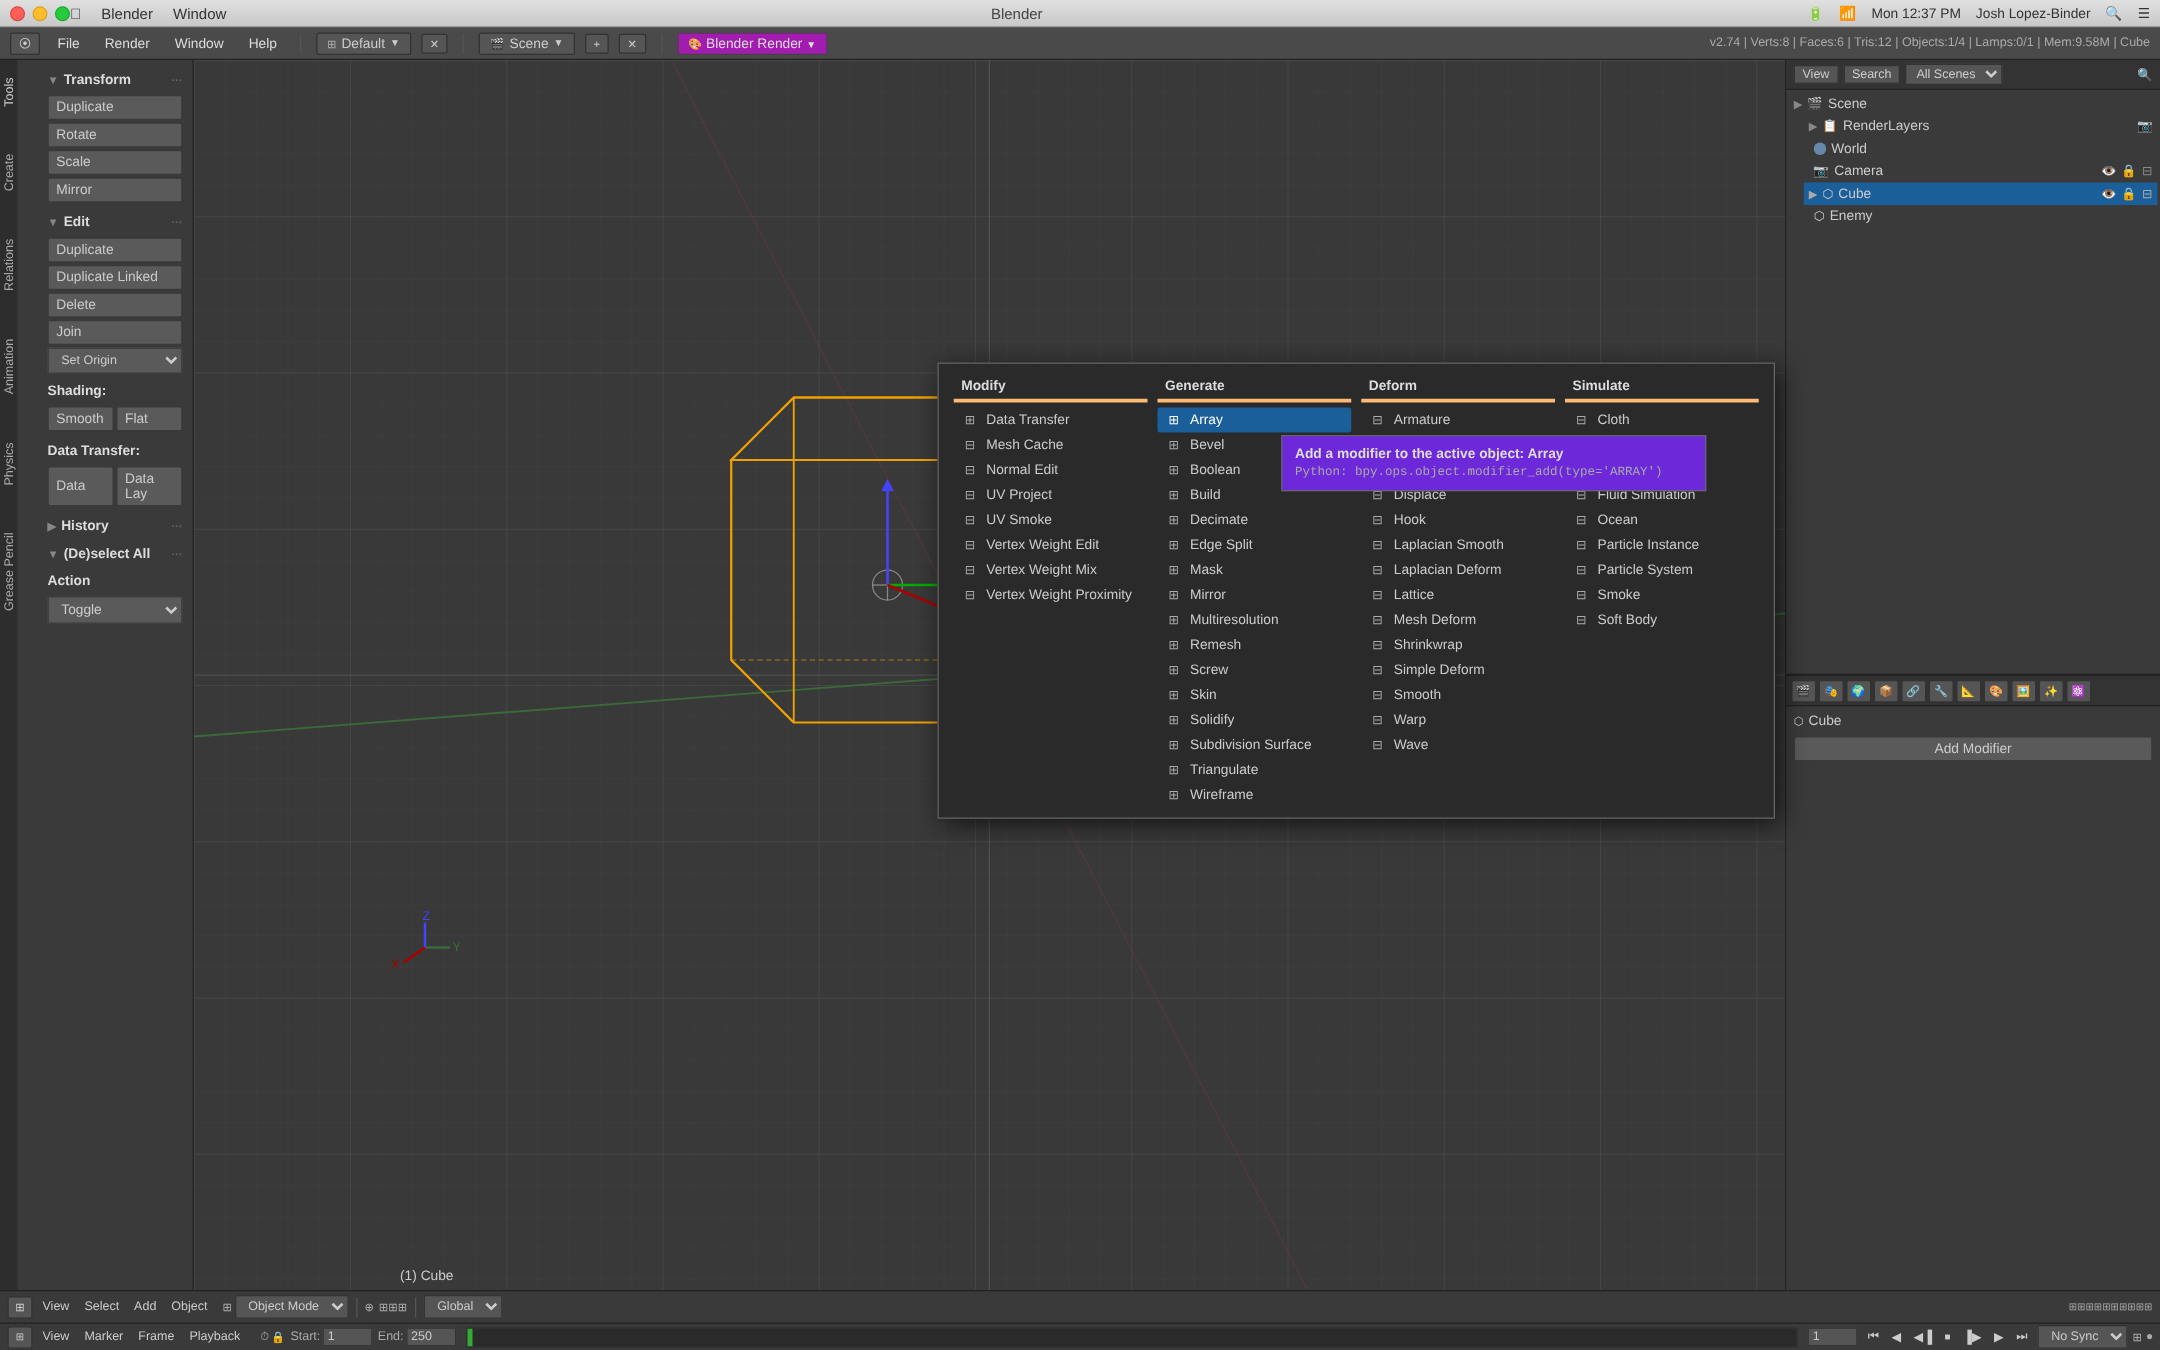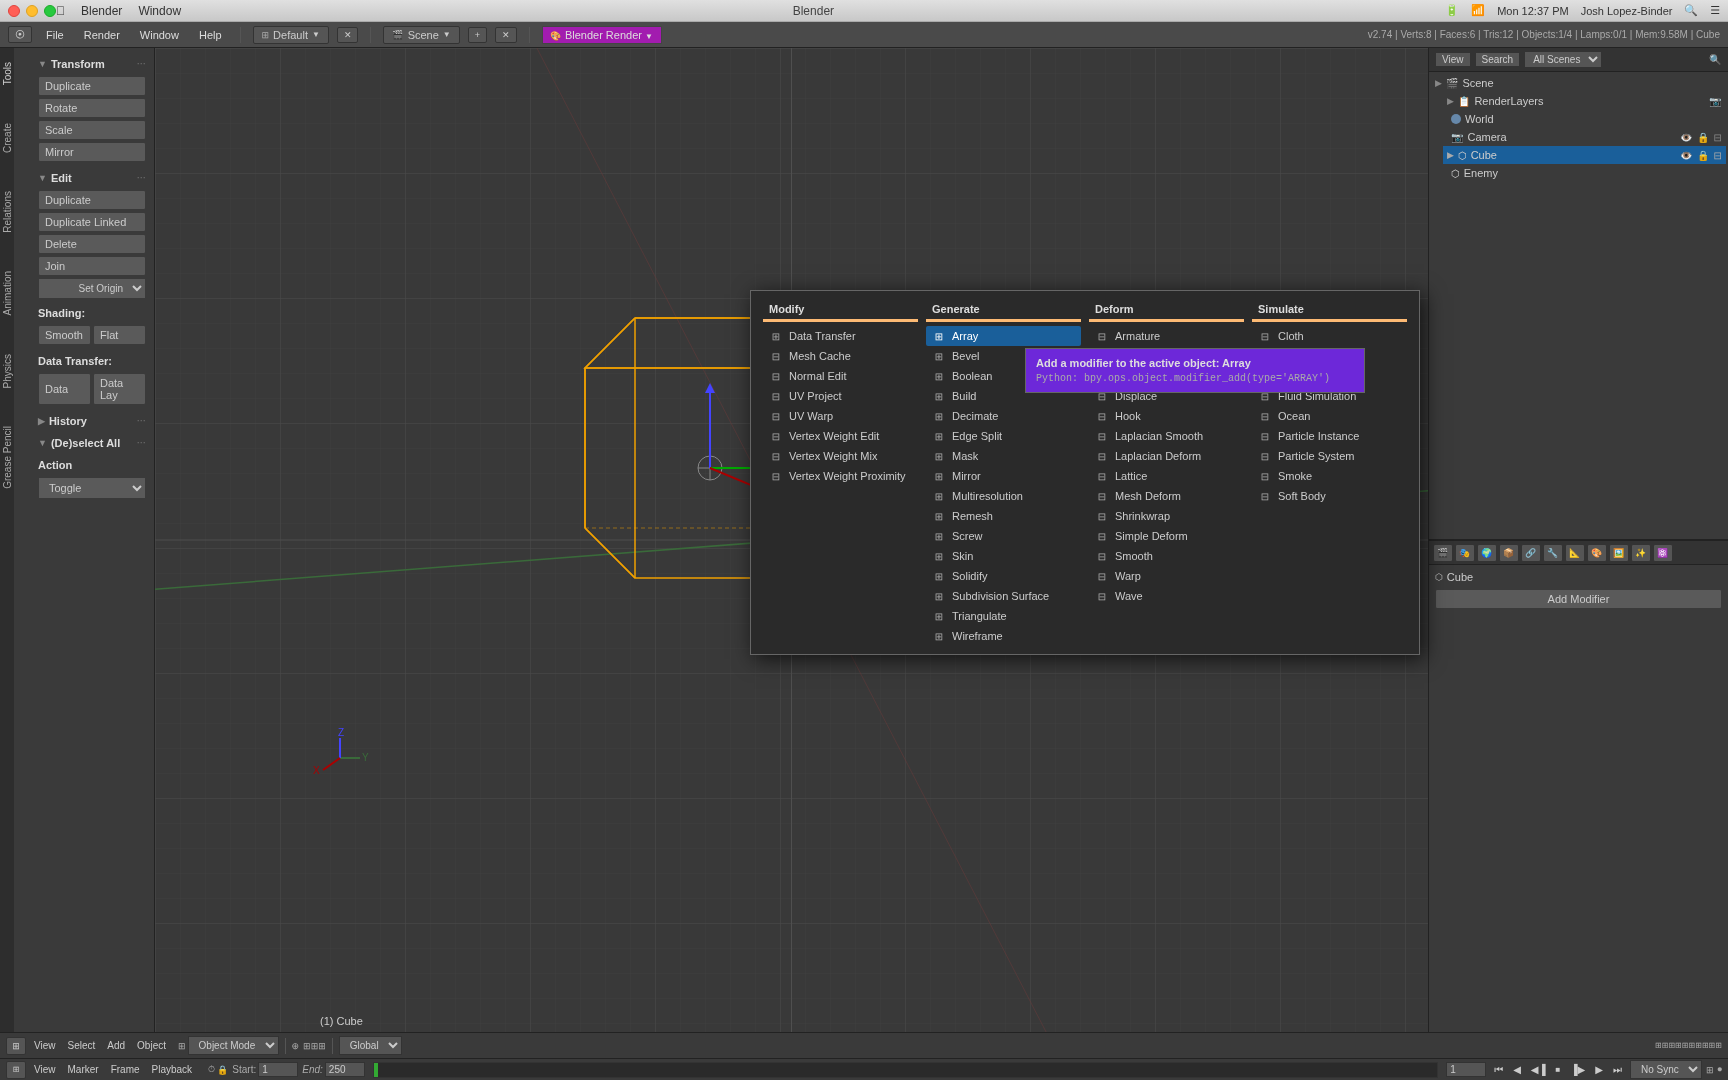--- a/index.html
+++ b/index.html
@@ -436,21 +436,21 @@
         <div class="panel-header">
           <span class="panel-toggle">▼</span>
           <span>Edit</span>
           <span style="margin-left:auto;font-size:9px;color:#666;">···</span>
         </div>
         <button class="panel-btn">Duplicate</button>
         <button class="panel-btn">Duplicate Linked</button>
         <button class="panel-btn">Delete</button>
         <button class="panel-btn">Join</button>
         <div style="display:flex;gap:2px;margin-bottom:2px;">
-          <select class="panel-select" style="flex:1;font-size:10px;text-align:right;">
+          <select class="panel-select" style="flex:1;font-size:10px;">
             <option>Set Origin</option>
           </select>
         </div>
       </div>
 
       <div class="panel-section">
         <div class="panel-header">
           <span>Shading:</span>
         </div>
         <div class="panel-btn-row">
@@ -663,21 +663,21 @@
       <div class="modifier-item">
           <span class="modifier-icon">⊟</span>
           <span>Normal Edit</span>
         </div>
       <div class="modifier-item">
           <span class="modifier-icon">⊟</span>
           <span>UV Project</span>
         </div>
       <div class="modifier-item">
           <span class="modifier-icon">⊟</span>
-          <span>UV Warp</span>
+          <span>UV Smoke</span>
         </div>
       <div class="modifier-item">
           <span class="modifier-icon">⊟</span>
           <span>Vertex Weight Edit</span>
         </div>
       <div class="modifier-item">
           <span class="modifier-icon">⊟</span>
           <span>Vertex Weight Mix</span>
         </div>
       <div class="modifier-item">
@@ -891,21 +891,21 @@
   <span class="vp-btn">Playback</span>
   <div style="display:flex;align-items:center;gap:2px;margin-left:8px;">
     <span style="font-size:9px;color:#aaa;">⏱</span>
     <span style="font-size:9px;color:#aaa;">🔒</span>
   </div>
   <div style="display:flex;align-items:center;gap:2px;">
     <span style="font-size:10px;color:#aaa;">Start:</span>
     <input type="text" value="1" style="width: 40px; background: rgb(85, 85, 85); border: 1px solid rgb(51, 51, 51); color: rgb(204, 204, 204); font-size: 10px; padding: 1px 3px;">
   </div>
   <div style="display:flex;align-items:center;gap:2px;">
-    <span style="font-size:10px;color:#aaa;font-style:italic;">End:</span>
+    <span style="font-size:10px;color:#aaa;">End:</span>
     <input type="text" value="250" style="width: 40px; background: rgb(85, 85, 85); border: 1px solid rgb(51, 51, 51); color: rgb(204, 204, 204); font-size: 10px; padding: 1px 3px;">
   </div>
 
   <div style="flex:1;height:16px;background:#2a2a2a;border:1px solid #333;position:relative;margin:0 4px;">
     <div style="position:absolute;left:0;top:0;width:4px;height:100%;background:#33aa33;"></div>
   </div>
 
   <input type="text" value="1" style="width: 40px; background: rgb(85, 85, 85); border: 1px solid rgb(51, 51, 51); color: rgb(204, 204, 204); font-size: 10px; padding: 1px 3px;">
 
   <div style="display:flex;gap:2px;">

